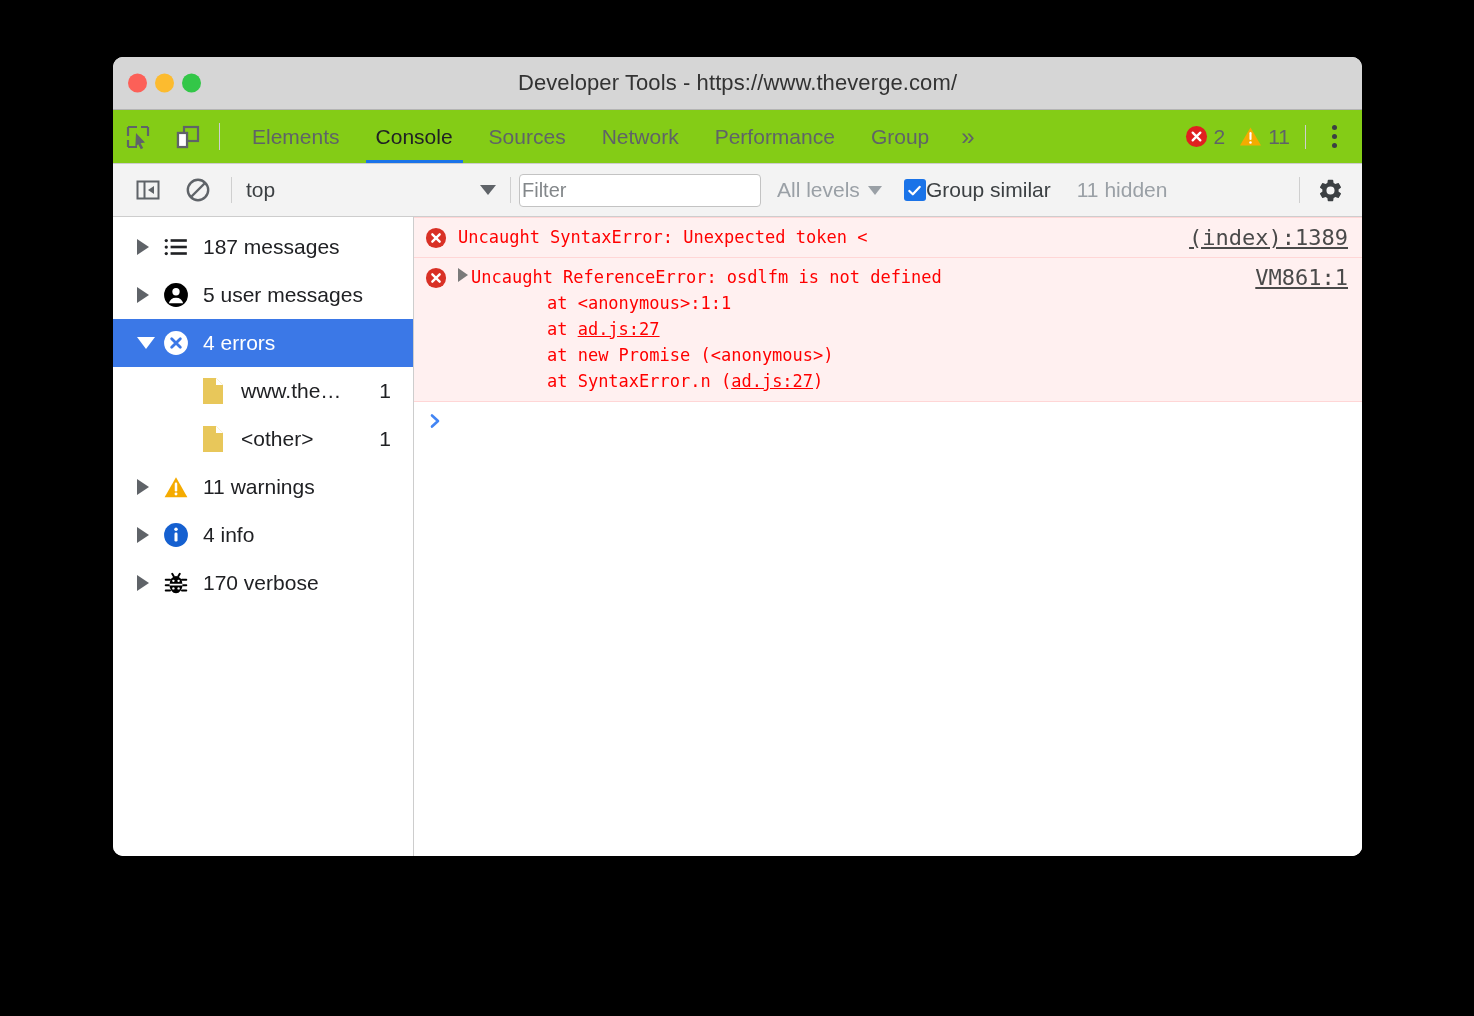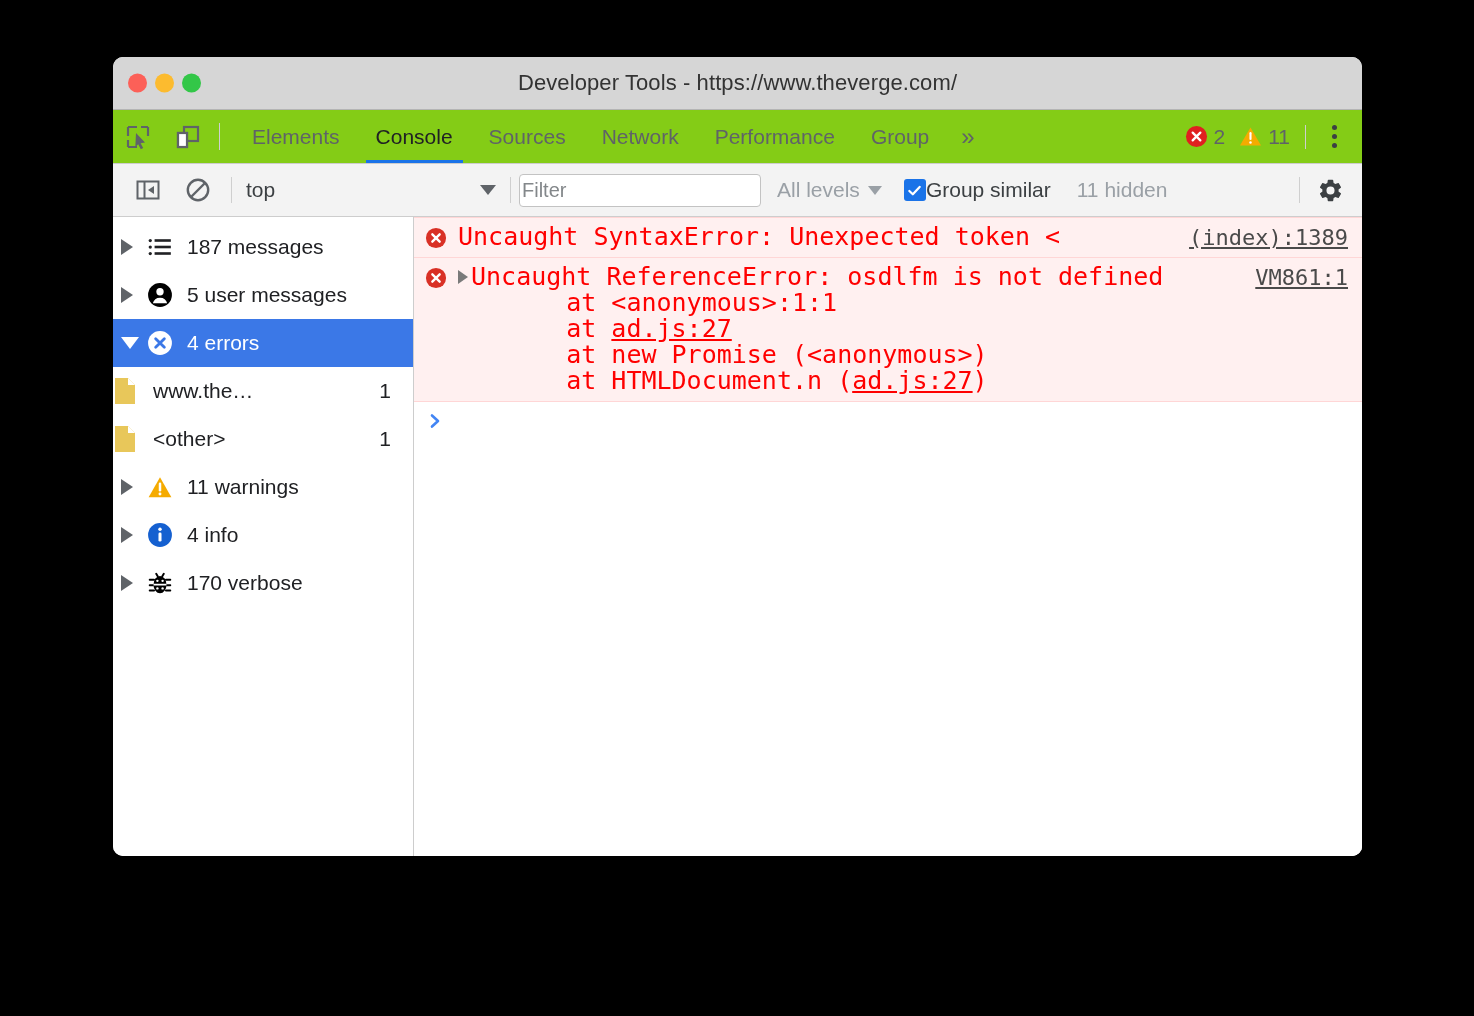--- a/index.html
+++ b/index.html
@@ -254,21 +254,21 @@
     border-right: 1px solid #cdcdcd;
     box-sizing: border-box;
     padding-top: 6px;
     overflow: hidden;
     flex: none;
   }
   .side-row {
     display: flex;
     align-items: center;
     height: 48px;
-    padding-left: 8px;
+    padding-left: 24px;
     cursor: pointer;
     font-size: 21px;
     color: #202124;
     box-sizing: border-box;
   }
   .side-row.selected {
     background: #3b78e7;
     color: #ffffff;
   }
   .twisty {
@@ -296,20 +296,21 @@
     display: flex;
     align-items: center;
     justify-content: flex-start;
   }
   .side-label { flex: 1; white-space: nowrap; }
 
   .side-child {
     display: flex;
     align-items: center;
     height: 48px;
+    padding-left: 88px;
     padding-right: 22px;
     cursor: pointer;
     font-size: 21px;
     color: #202124;
     box-sizing: border-box;
     justify-content: flex-end;
   }
   .side-child .file-ico { margin-right: 16px; flex: none; display:flex; }
   .side-child .child-label { flex: 1; white-space: nowrap; }
   .side-child .child-count { color: #202124; }
@@ -333,21 +334,21 @@
   .msg .err-ico {
     width: 44px;
     flex: none;
     display: flex;
     justify-content: center;
     padding-top: 3px;
   }
   .msg .msg-body {
     flex: 1;
     font-family: "DejaVu Sans Mono", monospace;
-    font-size: 25px;
+    font-size: 17px;
     line-height: 26px;
     color: #ff0000;
     white-space: pre;
     padding-right: 2px;
   }
   .msg .expand-arrow {
     display: inline-block;
     width: 0; height: 0;
     border-top: 7px solid transparent;
     border-bottom: 7px solid transparent;
@@ -636,21 +637,21 @@
         <span class="err-ico">
           <svg width="22" height="22" viewBox="0 0 24 24">
             <circle cx="12" cy="12" r="11" fill="#d93025"></circle>
             <path d="M8 8 L16 16 M16 8 L8 16" stroke="#ffffff" stroke-width="2.6" stroke-linecap="round"></path>
           </svg>
         </span>
         <span class="msg-body"><span class="expand-arrow"></span><span>Uncaught ReferenceError: osdlfm is not defined</span>
 <span class="stack-line"><span>    at </span><span>&lt;anonymous&gt;:1:1</span></span>
 <span class="stack-line"><span>    at </span><span class="lnk">ad.js:27</span></span>
 <span class="stack-line"><span>    at </span><span>new Promise (&lt;anonymous&gt;)</span></span>
-<span class="stack-line"><span>    at </span><span>HTMLDocument.n (</span><span class="lnk">ad.js:27</span><span>)</span></span></span>
+<span class="stack-line"><span>    at </span><span>SyntaxError.n (</span><span class="lnk">ad.js:27</span><span>)</span></span></span>
         <span class="src-link">VM861:1</span>
       </div>
 
       <div id="prompt-row">
         <span class="chev">
           <svg width="18" height="18" viewBox="0 0 18 18">
             <path d="M5 3.5 L11 9 L5 14.5" fill="none" stroke="#4285f4" stroke-width="2.6" stroke-linecap="round" stroke-linejoin="round"></path>
           </svg>
         </span>
       </div>

